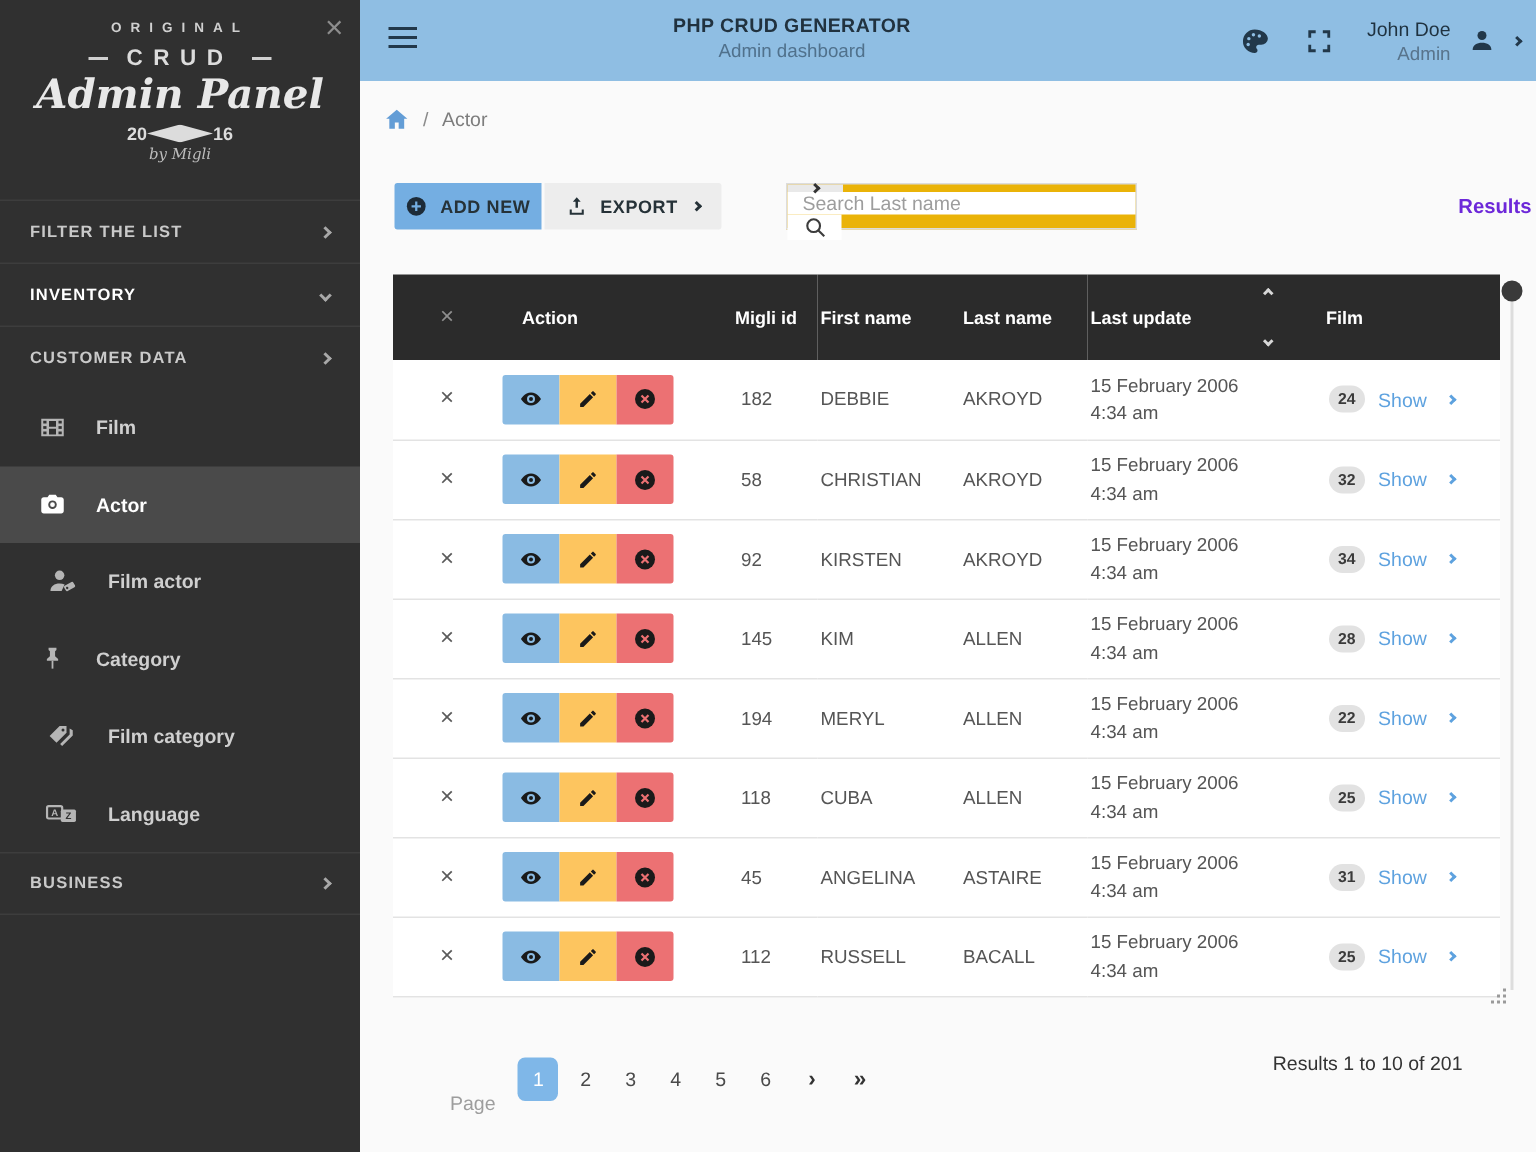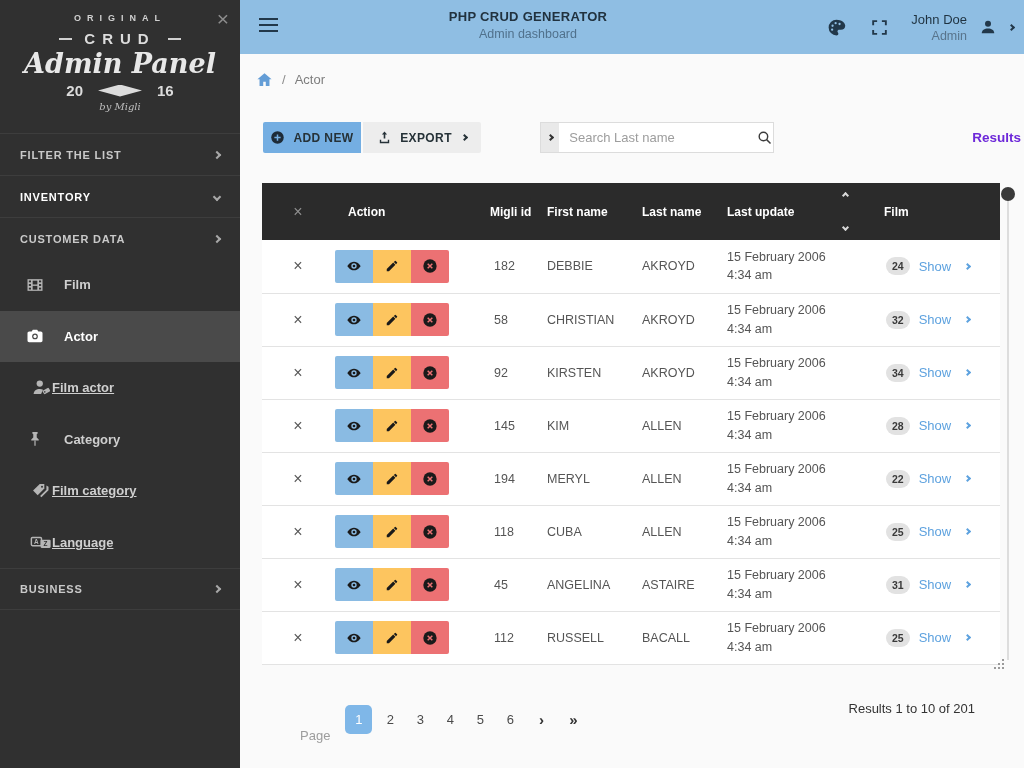--- a/index.html
+++ b/index.html
@@ -7,32 +7,32 @@
   body { font-family:"Liberation Sans", sans-serif; background:#fafafa; position:relative; }
 
   
   .sidebar { position:absolute; left:0; top:0; width:240px; height:768px; background:var(--sidebar-bg); color:#d6d6d6; }
   .logo { position:relative; height:133px; text-align:center; color:#dcdcdc; }
   .logo-close { position:absolute; right:11px; top:8px; font-size:21px; color:#8d8d8d; cursor:pointer; line-height:1; }
   .logo-original { padding-top:13px; font-size:9px; letter-spacing:6px; font-weight:bold; color:#d0d0d0; }
   .logo-crud { display:flex; align-items:center; justify-content:center; gap:12px; margin-top:7px; font-size:15px; font-weight:bold; letter-spacing:7px; }
   .logo-dash { width:13px; height:2px; background:#d0d0d0; }
   .logo-script { font-family:"DejaVu Serif", serif; font-style:italic; font-weight:bold; font-size:27px; margin-top:1px; color:#e8e8e8; }
-  .logo-year { display:flex; align-items:center; justify-content:center; gap:15px; margin-top:3px; font-size:15px; font-weight:bold; }
+  .logo-year { display:flex; align-items:center; justify-content:center; gap:0; margin-top:3px; font-size:12px; font-weight:bold; }
   .logo-diamond { width:44px; height:12px; background:#dcdcdc; clip-path:polygon(50% 0,100% 50%,50% 100%,0 50%); }
   .logo-by { font-family:"DejaVu Serif", serif; font-style:italic; font-size:10px; margin-top:2px; color:#bdbdbd; }
 
   .nav-section { height:42px; display:flex; align-items:center; justify-content:space-between; padding:0 20px; border-top:1px solid #3d3d3d; font-size:11px; font-weight:bold; letter-spacing:0.8px; color:#c9c9c9; cursor:pointer; }
   .nav-section .chev { color:#a8a8a8; }
   .nav-items { }
   .nav-item { height:51.5px; display:flex; align-items:center; padding-left:24px; gap:18px; font-size:13px; font-weight:bold; color:#cfcfcf; cursor:pointer; }
   .nav-item .nico { width:22px; height:22px; display:flex; align-items:center; justify-content:center; color:#b5b5b5; flex:0 0 22px; }
   .nav-item.active { background:var(--sidebar-active); color:#fff; }
   .nav-item.active .nico { color:#fff; }
-  .nav-item.indent { padding-left:30px; gap:0;text-decoration:underline; }
+  .nav-item.indent { padding-left:30px; gap:20px; }
   .nav-section.last { border-bottom:1px solid #3d3d3d; }
 
   
   .main { position:absolute; left:240px; top:0; width:784px; height:768px; }
   .topbar { position:absolute; left:0; top:0; width:784px; height:54px; background:var(--header-blue); }
   .hamburger { position:absolute; left:19px; top:18px; width:19px; cursor:pointer; }
   .hamburger span { display:block; height:2px; background:#22384a; margin-bottom:4px; }
   .tb-title { position:absolute; left:288px; top:9px; transform:translateX(-50%); text-align:center; }
   .tb-title .t1 { font-size:13px; font-weight:bold; color:#21323f; letter-spacing:0.3px; }
   .tb-title .t2 { font-size:12.5px; color:#50718c; margin-top:3px; }
@@ -48,21 +48,21 @@
   .breadcrumb { position:absolute; left:16px; top:71px; display:flex; align-items:center; gap:9px; font-size:13px; color:#8a8a8a; }
   .bc-home { width:17px; height:17px; color:#639dd6; cursor:pointer; }
   .bc-cur { color:#7d7d7d; }
 
   
   .toolbar { position:absolute; left:0; top:122px; width:912px; height:32px; }
   .btn { display:inline-flex; align-items:center; justify-content:center; gap:8px; height:31px; border:none; cursor:pointer; font-family:inherit; font-size:12px; font-weight:bold; color:#263238; letter-spacing:0.4px; }
   .btn-add { position:absolute; left:23px; width:98px; background:var(--btn-add); border-radius:2px 0 0 2px; }
   .btn-export { position:absolute; left:123px; width:118px; background:#ededed; border-radius:0 2px 2px 0; }
   .btn .chev { margin-left:2px; }
-  .search-group { position:absolute; left:300px; top:0; width:234px; height:31px; display:flex; border:1px solid #dcdcdc; background:#0f172a; }
+  .search-group { position:absolute; left:284px; top:0; width:234px; height:31px; display:flex; border:1px solid #dcdcdc; background:#eab308;flex-direction:column; }
   .search-toggle { width:37px; background:#e9e9e9; border:none; cursor:pointer; display:flex; align-items:center; justify-content:center; color:#333; }
   .search-input { flex:1; border:none; outline:none; padding:0 10px; font-family:inherit; font-size:13px; color:#444; }
   .search-input::placeholder { color:#9d9d9d; }
   .search-btn { width:36px; border:none; background:#fff; cursor:pointer; display:flex; align-items:center; justify-content:center; color:#3c3c3c; }
   .results-wrap { position:absolute; right:30px; top:0; display:flex; align-items:center; gap:28px; }
   .results-label { font-size:13.5px; font-weight:bold; color:#6d28d9; }
   .results-select { width:73px; height:30px; border:1px solid #d7d7d7; background:#fff; display:flex; align-items:center; justify-content:center; gap:14px; font-size:13px; color:#555; cursor:pointer; border-radius:2px; }
   .results-select .chev { color:#444; }
 
   

